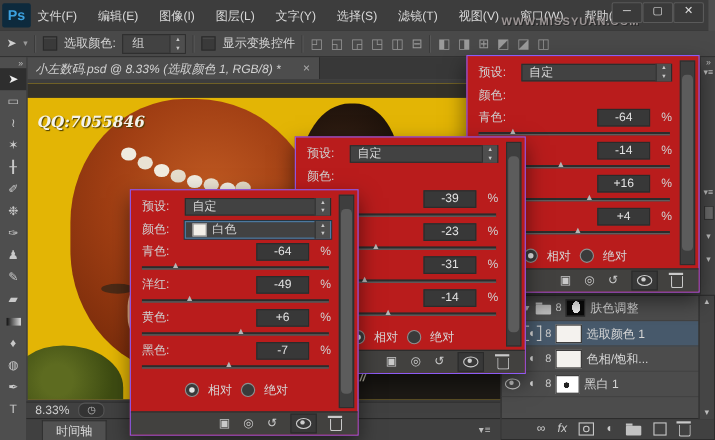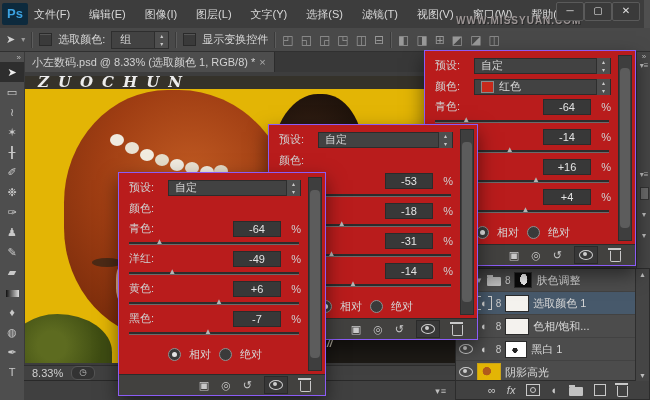--- a/index.html
+++ b/index.html
@@ -68,21 +68,21 @@
              padding-left:8px;box-sizing:border-box;border-top:1px solid #2e2e2e;color:#cfcfcf;}
   .clockbox{width:22px;height:12px;background:#333;border:1px solid #555;border-radius:6px;text-align:center;
             line-height:11px;font-size:9px;color:#bbb;}
   .timeline{left:24px;top:380px;width:431px;height:20px;background:#404040;border-top:1px solid #292929;}
   .tl-tab{position:absolute;left:14px;top:1px;height:18px;background:#515151;padding:0 12px;line-height:18px;
           color:#d8d8d8;border:1px solid #2e2e2e;border-bottom:none;}
   .pmenu{color:#c0c0c0;font-size:9px;letter-spacing:1px;}
   
   .tabrow{left:24px;top:52px;width:626px;height:20px;background:#383838;}
   .doctab{position:absolute;left:0;top:0;height:20px;background:#4d4d4d;border-right:1px solid #2c2c2c;
-          display:flex;align-items:center;gap:4px;padding:0 8px;color:#d2d2d2;}
+          display:flex;align-items:center;gap:20px;padding:0 8px;color:#d2d2d2;font-style:italic;}
   
   .d{background:#b91c1c;border:1px solid #8b5cf6;box-shadow:0 8px 18px rgba(0,0,0,.5);box-sizing:border-box;}
   .d .body{padding:6px 24px 0 10px;}
   .d .rowsel{display:flex;align-items:center;height:17px;margin-bottom:4px;gap:5px;}
   .d .lbl{width:34px;color:#cfcfcf;}
   .d .sel{flex:1;height:16px;background:#424242;border:1px solid #2c2c2c;display:flex;align-items:center;
           gap:5px;padding-left:6px;box-sizing:border-box;}
   .d .sel.focus{border:1px solid #4e7ea8;box-shadow:0 0 0 1px #263642;}
   .swatch{width:13px;height:12px;border:1px solid #8a8a8a;box-sizing:border-box;}
   .d .vrow{display:flex;align-items:center;height:15px;margin-top:2px;}
@@ -205,21 +205,21 @@
 <div class="abs photo">
   <div class="ph-hair"></div>
   <div class="ph-manhair"></div>
   <div class="ph-manface"></div>
   <div class="ph-suit"></div>
   <div class="ph-skin"></div>
   <div class="ph-eye"></div>
   <div class="ph-flowers"></div>
   <div class="ph-green"></div>
   <div class="ph-topband"></div>
-  <div class="ph-brand">ZUOCHUN</div>
+  <div class="ph-qq">QQ:7055846</div>
   <div class="ph-marks">//</div>
 </div>
 
 <div class="abs toolbar">
   <div class="hdr">»</div>
   <div class="tool sel">➤</div>
   <div class="tool">▭</div>
   <div class="tool">≀</div>
   <div class="tool">✶</div>
   <div class="tool">╂</div>
@@ -234,20 +234,21 @@
   <div class="tool">◍</div>
   <div class="tool">✒</div>
   <div class="tool">T</div>
 </div>
 
 <div class="abs statusbar">
   <span>8.33%</span>
   <span class="clockbox">◷</span>
 </div>
 <div class="abs timeline">
+  <div class="tl-tab">时间轴</div>
   <span class="pmenu abs" style="right:8px;top:5px">▾≡</span>
 </div>
 
 <div class="abs rail">
   <div>»</div>
   <div>▾≡</div>
   <div style="margin-top:100px">▾≡</div>
   <div style="margin-top:8px"><span style="display:inline-block;width:7px;height:11px;background:#6a6a6a;border:1px solid #333"></span></div>
   <div style="margin-top:8px">▾</div>
   <div style="margin-top:12px">▾</div>
@@ -279,27 +280,20 @@
   </div>
   <div class="lrow">
     <span class="eyecell">
         <span class="i-eye"></span>
       </span>
     <span style="padding:0 4px">◐</span>
     <span class="chain8">8</span>
     <span class="thumb-bw"></span>
     <span>黑白 1</span>
   </div>
-  <div class="lrow">
-    <span class="eyecell">
-        <span class="i-eye"></span>
-      </span>
-    <span class="thumb-photo"></span>
-    <span>阴影高光</span>
-  </div>
   <div class="lbot">
     <span>∞</span>
     <span style="font-style:italic">fx</span>
     <span class="i-mask"></span>
     <span>◐</span>
     <span class="i-folder"></span>
     <span class="i-new"></span>
     <span class="i-trash"></span>
   </div>
   <div class="lscroll">
@@ -312,25 +306,20 @@
   <div class="body">
     <div class="rowsel">
         <span class="lbl">预设:</span>
       <div class="sel">
           <span>自定</span>
           <div class="spin">▴<br>▾</div>
         </div>
       </div>
     <div class="rowsel">
         <span class="lbl">颜色:</span>
-      <div class="sel">
-          <span class="swatch" style="background: rgb(200, 41, 26);"></span>
-          <span>红色</span>
-          <div class="spin">▴<br>▾</div>
-        </div>
       </div>
     <div class="vrow">
         <span class="rl">青色:</span>
         <span class="vbox">-64</span>
         <span class="pct">%</span>
       </div>
     <div class="slider">
         <div class="track"></div>
         <span class="thumb" style="left: 18%;">▲</span>
       </div>
@@ -389,30 +378,30 @@
       <div class="sel">
           <span>自定</span>
           <div class="spin">▴<br>▾</div>
         </div>
       </div>
     <div class="rowsel">
         <span class="lbl">颜色:</span>
       </div>
     <div class="vrow">
         <span class="rl">青色:</span>
-        <span class="vbox">-53</span>
+        <span class="vbox">-39</span>
         <span class="pct">%</span>
       </div>
     <div class="slider">
         <div class="track"></div>
         <span class="thumb" style="left: 16%;">▲</span>
       </div>
     <div class="vrow">
         <span class="rl">洋红:</span>
-        <span class="vbox">-18</span>
+        <span class="vbox">-23</span>
         <span class="pct">%</span>
       </div>
     <div class="slider">
         <div class="track"></div>
         <span class="thumb" style="left: 36.5%;">▲</span>
       </div>
     <div class="vrow">
         <span class="rl">黄色:</span>
         <span class="vbox">-31</span>
         <span class="pct">%</span>
@@ -455,20 +444,25 @@
   <div class="body">
     <div class="rowsel">
         <span class="lbl">预设:</span>
       <div class="sel">
           <span>自定</span>
           <div class="spin">▴<br>▾</div>
         </div>
       </div>
     <div class="rowsel">
         <span class="lbl">颜色:</span>
+      <div class="sel focus">
+          <span class="swatch" style="background: rgb(242, 239, 232);"></span>
+          <span>白色</span>
+          <div class="spin">▴<br>▾</div>
+        </div>
       </div>
     <div class="vrow">
         <span class="rl">青色:</span>
         <span class="vbox">-64</span>
         <span class="pct">%</span>
       </div>
     <div class="slider">
         <div class="track"></div>
         <span class="thumb" style="left: 18%;">▲</span>
       </div>

